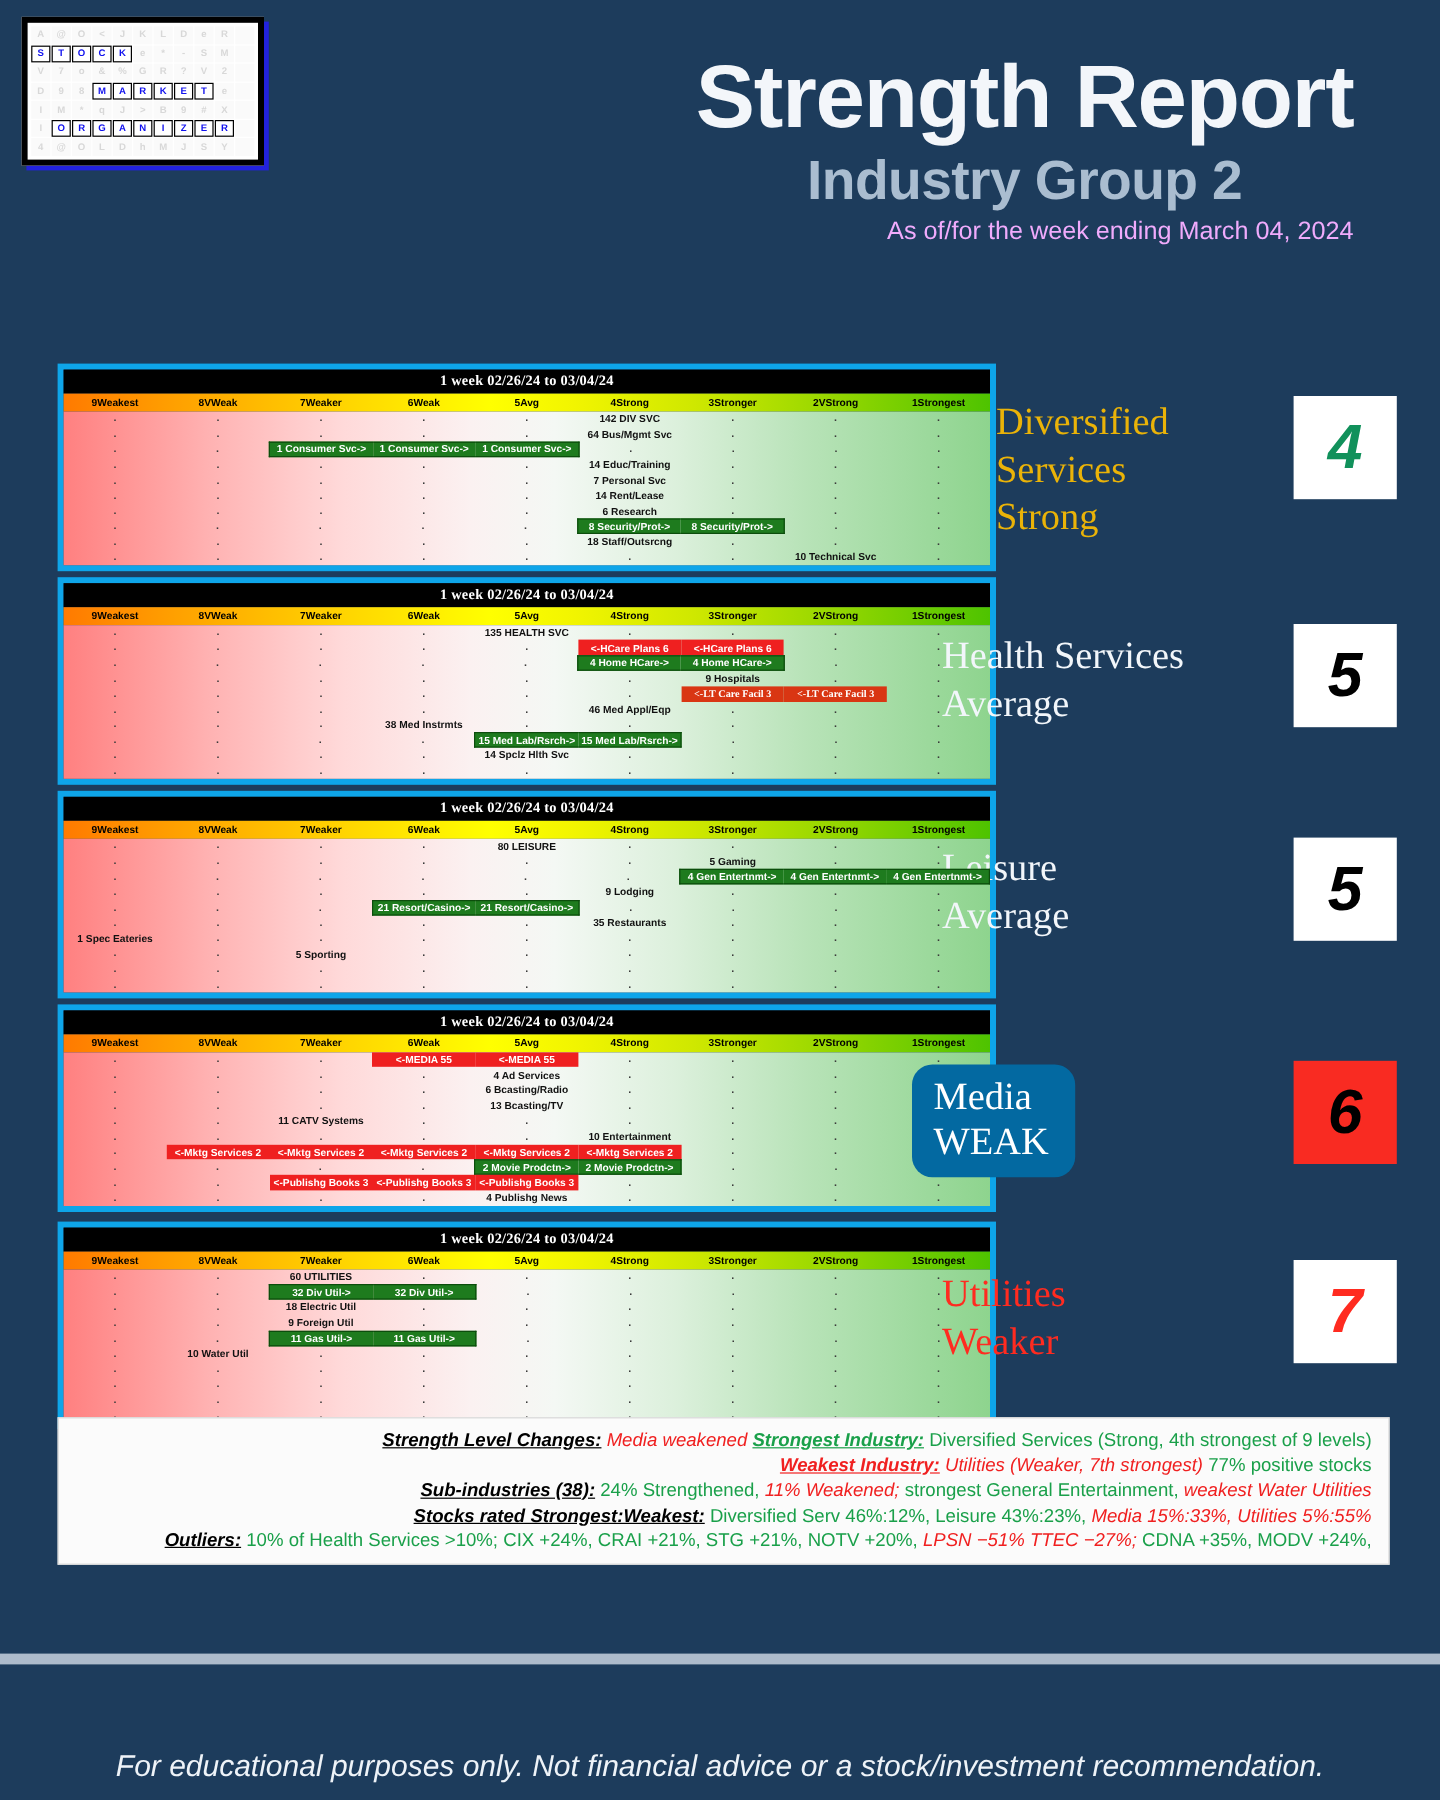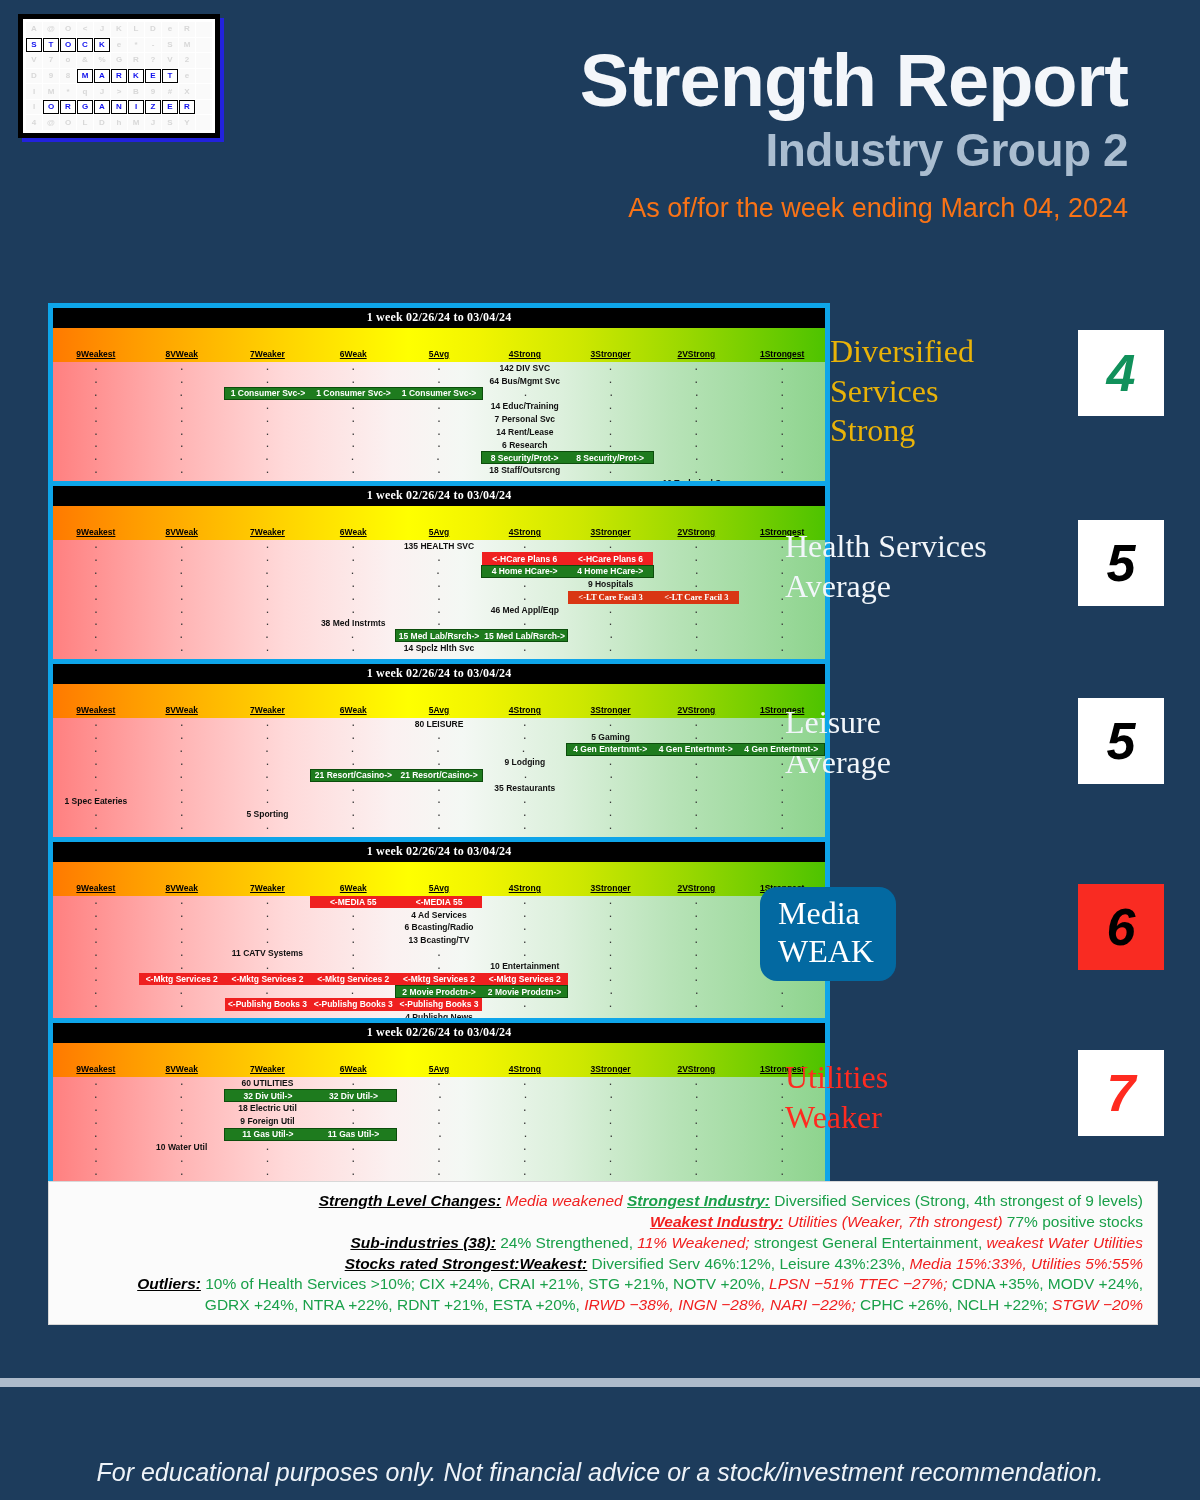--- a/index.html
+++ b/index.html
@@ -16,32 +16,32 @@
         box-shadow:4px 4px 0 #2222dd;padding:3px;}
   .logo-grid{display:grid;grid-template-columns:repeat(11,1fr);
              grid-template-rows:repeat(7,1fr);width:100%;height:100%;gap:1px;}
   .lc{font-size:8px;line-height:1;display:flex;align-items:center;justify-content:center;
       color:#d8d8d8;font-weight:bold;background:#fafafa;}
   .lc.hl{color:#1111ee;background:#fff;border:1.5px solid #000;box-sizing:border-box;}
 
   
   .hdr{position:absolute;right:72px;top:46px;text-align:right;}
   .hdr .t1{font-size:74px;font-weight:bold;color:#f3f6fa;line-height:.95;letter-spacing:-1px;}
-  .hdr .t2{font-size:46px;font-weight:bold;color:#aabdd0;line-height:1.05;margin-top:10px;letter-spacing:-.5px;}
-  .hdr .t3{font-size:27px;color:#f97316;margin-top:18px;}
+  .hdr .t2{font-size:46px;font-weight:bold;color:#aabdd0;line-height:1.05;margin-top:10px;letter-spacing:-.5px;text-align:center;}
+  .hdr .t3{font-size:21px;color:#f0abfc;margin-top:6px;}
 
   
   .panel{position:absolute;left:48px;width:782px;box-sizing:border-box;
          border:5px solid #0ea5e9;}
   .p-title{background:#000;color:#fff;text-align:center;
            font-family:"Liberation Serif",serif;font-weight:bold;font-size:12px;
            padding:2px 0 3px;letter-spacing:.2px;}
   .p-head{display:flex;background:linear-gradient(to right,#ff7a00 0%,#ffa000 12%,#ffd400 30%,#ffff00 46%,#f2f500 55%,#cfe800 68%,#9ad800 82%,#4ec300 100%);}
   .p-head div{flex:1;text-align:center;font-size:8.5px;font-weight:bold;color:#000;
-              text-decoration:underline;padding:2px 0 2.5px;margin-top:19px;}
+              padding:2px 0 2.5px;}
   .p-body{position:relative;
           background:linear-gradient(to right,#ff8080 0%,#ffb3b3 16%,#ffd9d9 30%,#fbf1f1 44%,#f4f8f4 53%,#dcf0dc 66%,#b8e3b8 80%,#8ed48e 100%);}
   .prow{display:flex;height:12.85px;}
   .pcell{flex:1;text-align:center;font-size:8.5px;color:#111;font-weight:bold;
          display:flex;align-items:center;justify-content:center;line-height:1;
          position:relative;white-space:nowrap;}
   .pcell .dot{color:#3a3a3a;font-size:9px;font-weight:bold;}
   .pcell.g{background:#1e7b1e;color:#fff;border:1px solid #0c4d0c;border-left:none;border-right:none;z-index:2;}
   .pcell.g.first{border-left:1px solid #0c4d0c;}
   .pcell.g.last{border-right:1px solid #0c4d0c;}
@@ -1592,17 +1592,16 @@
       <span style="color: rgb(255, 43, 32);">7</span>
     </div>
   </div>
 
 <div class="notes">
     <div class="nline"><span class="nlab">Strength Level Changes:</span><span class="nred"> Media weakened</span><span class="nblk">   </span><span class="nlab" style="color: rgb(26, 160, 74);">Strongest Industry:</span><span class="ngrn"> Diversified Services (Strong, 4th strongest of 9 levels)</span></div>
     <div class="nline"><span class="nlab" style="color: rgb(240, 32, 32);">Weakest Industry:</span><span class="nred"> Utilities (Weaker, 7th strongest)</span><span class="ngrn"> 77% positive stocks</span></div>
     <div class="nline"><span class="nlab">Sub-industries (38):</span><span class="ngrn"> 24% Strengthened,</span><span class="nred"> 11% Weakened;</span><span class="ngrn"> strongest General Entertainment,</span><span class="nred"> weakest Water Utilities</span></div>
     <div class="nline"><span class="nlab">Stocks rated Strongest:Weakest:</span><span class="ngrn"> Diversified Serv 46%:12%, Leisure 43%:23%,</span><span class="nred"> Media 15%:33%, Utilities 5%:55%</span></div>
     <div class="nline"><span class="nlab">Outliers:</span><span class="ngrn"> 10% of Health Services &gt;10%; CIX +24%, CRAI +21%, STG +21%, NOTV +20%,</span><span class="nred"> LPSN −51% TTEC −27%;</span><span class="ngrn"> CDNA +35%, MODV +24%,</span></div>
-    <div class="nline"><span class="ngrn">GDRX +24%, NTRA +22%, RDNT +21%, ESTA +20%,</span><span class="nred"> IRWD −38%, INGN −28%, NARI −22%;</span><span class="ngrn"> CPHC +26%, NCLH +22%;</span><span class="nred"> STGW −20%</span></div>
   </div>
 
 <div class="sepbar"></div>
 <div class="disc">For educational purposes only. Not financial advice or a stock/investment recommendation.</div>
 
 </body></html>

